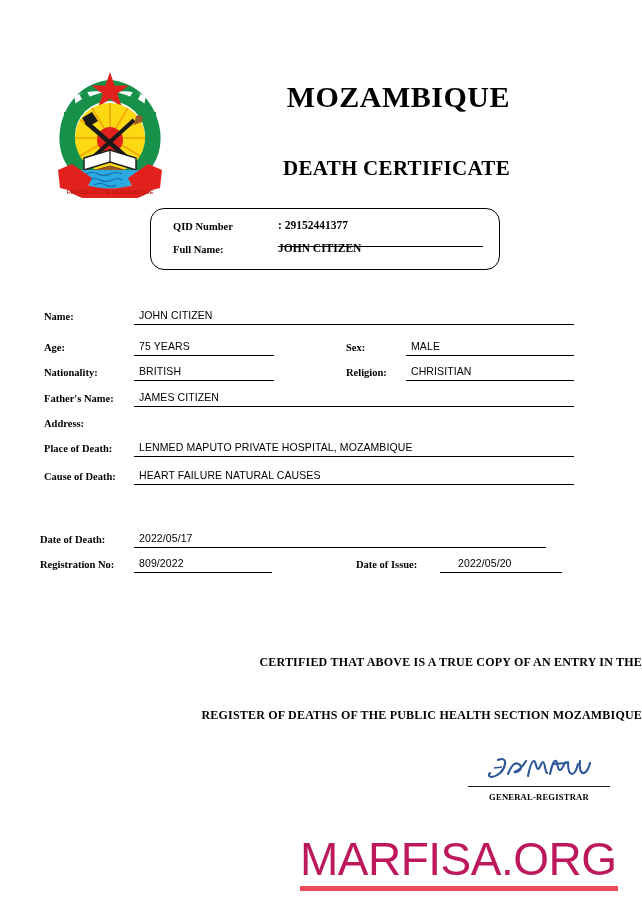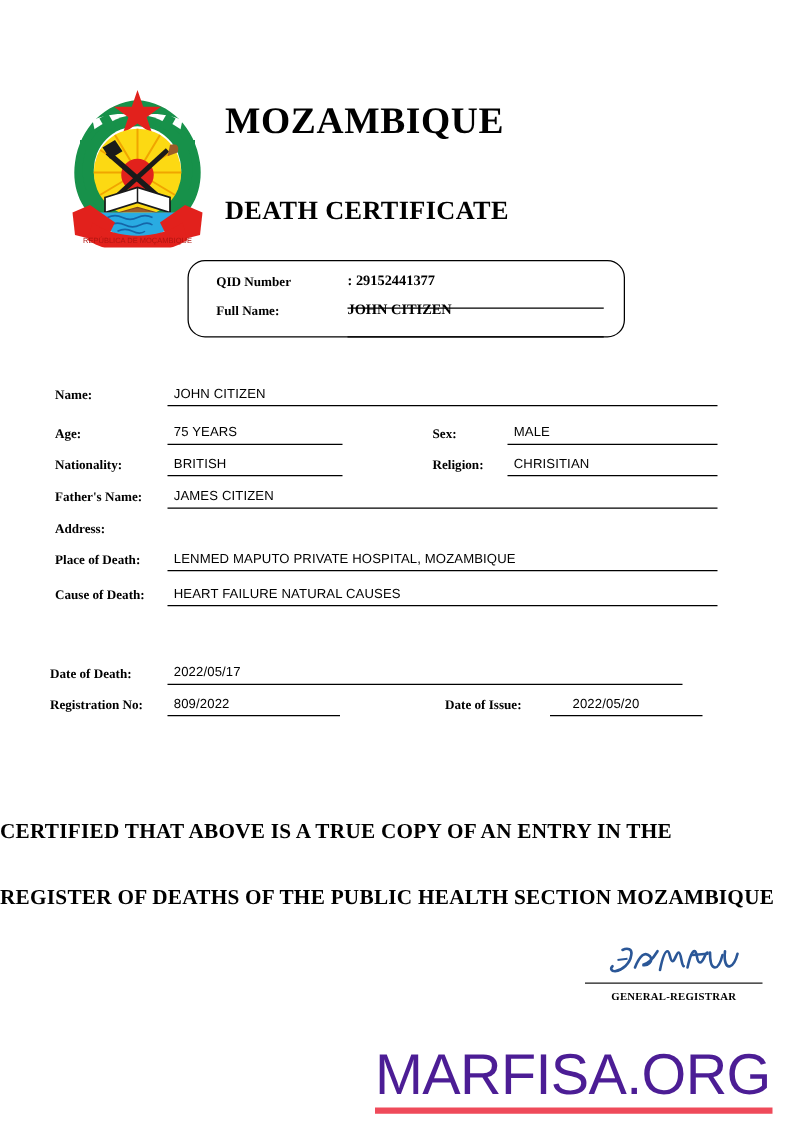--- a/index.html
+++ b/index.html
@@ -29,21 +29,21 @@
     left: 44px;
     top: 8px;
     width: 132px;
     height: 132px;
   }
   .title-wrap {
     position: absolute;
     left: 180px;
     top: 0;
     width: 330px;
-    text-align: left;
+    text-align: right;
   }
   .title-country {
     font-family: "Liberation Serif", serif;
     font-weight: bold;
     font-size: 30px;
     letter-spacing: 0.5px;
     margin-top: 22px;
   }
   .title-doc {
     font-family: Liberation Serif, serif;
@@ -126,23 +126,23 @@
     font-size: 10.5px;
     letter-spacing: 0.1px;
     white-space: nowrap;
   }
 
   
   .certify {
     position: absolute;
     left: 0;
     width: 642px;
-    text-align: left;
-    font-weight: bold;
-    font-size: 17px;
+    text-align: right;
+    font-weight: bold;
+    font-size: 12px;
     letter-spacing: 0.2px;
   }
   .certify.l1 { top: 655px; }
   .certify.l2 { top: 708px; }
 
   
   .sig-wrap {
     position: absolute;
     left: 468px;
     top: 752px;
@@ -387,15 +387,15 @@
         <path d="M112 9 C111 17 113 22 116 21 C119 20 121 15 122 11"></path>
       </g>
       <path d="M26 16 L34 15" stroke="#2b5797" stroke-width="1.6" fill="none"></path>
     </svg>
   </div>
   <div class="sig-line"></div>
   <div class="sig-caption">GENERAL-REGISTRAR</div>
 </div>
 
 <div class="watermark">
-  <div class="wm-text" style="color: #4c1d95;">MARFISA.ORG</div>
+  <div class="wm-text" style="color: #be185d;">MARFISA.ORG</div>
   <div class="wm-rule" style="background: rgb(239, 74, 90);"></div>
 </div>
 
 </body></html>

